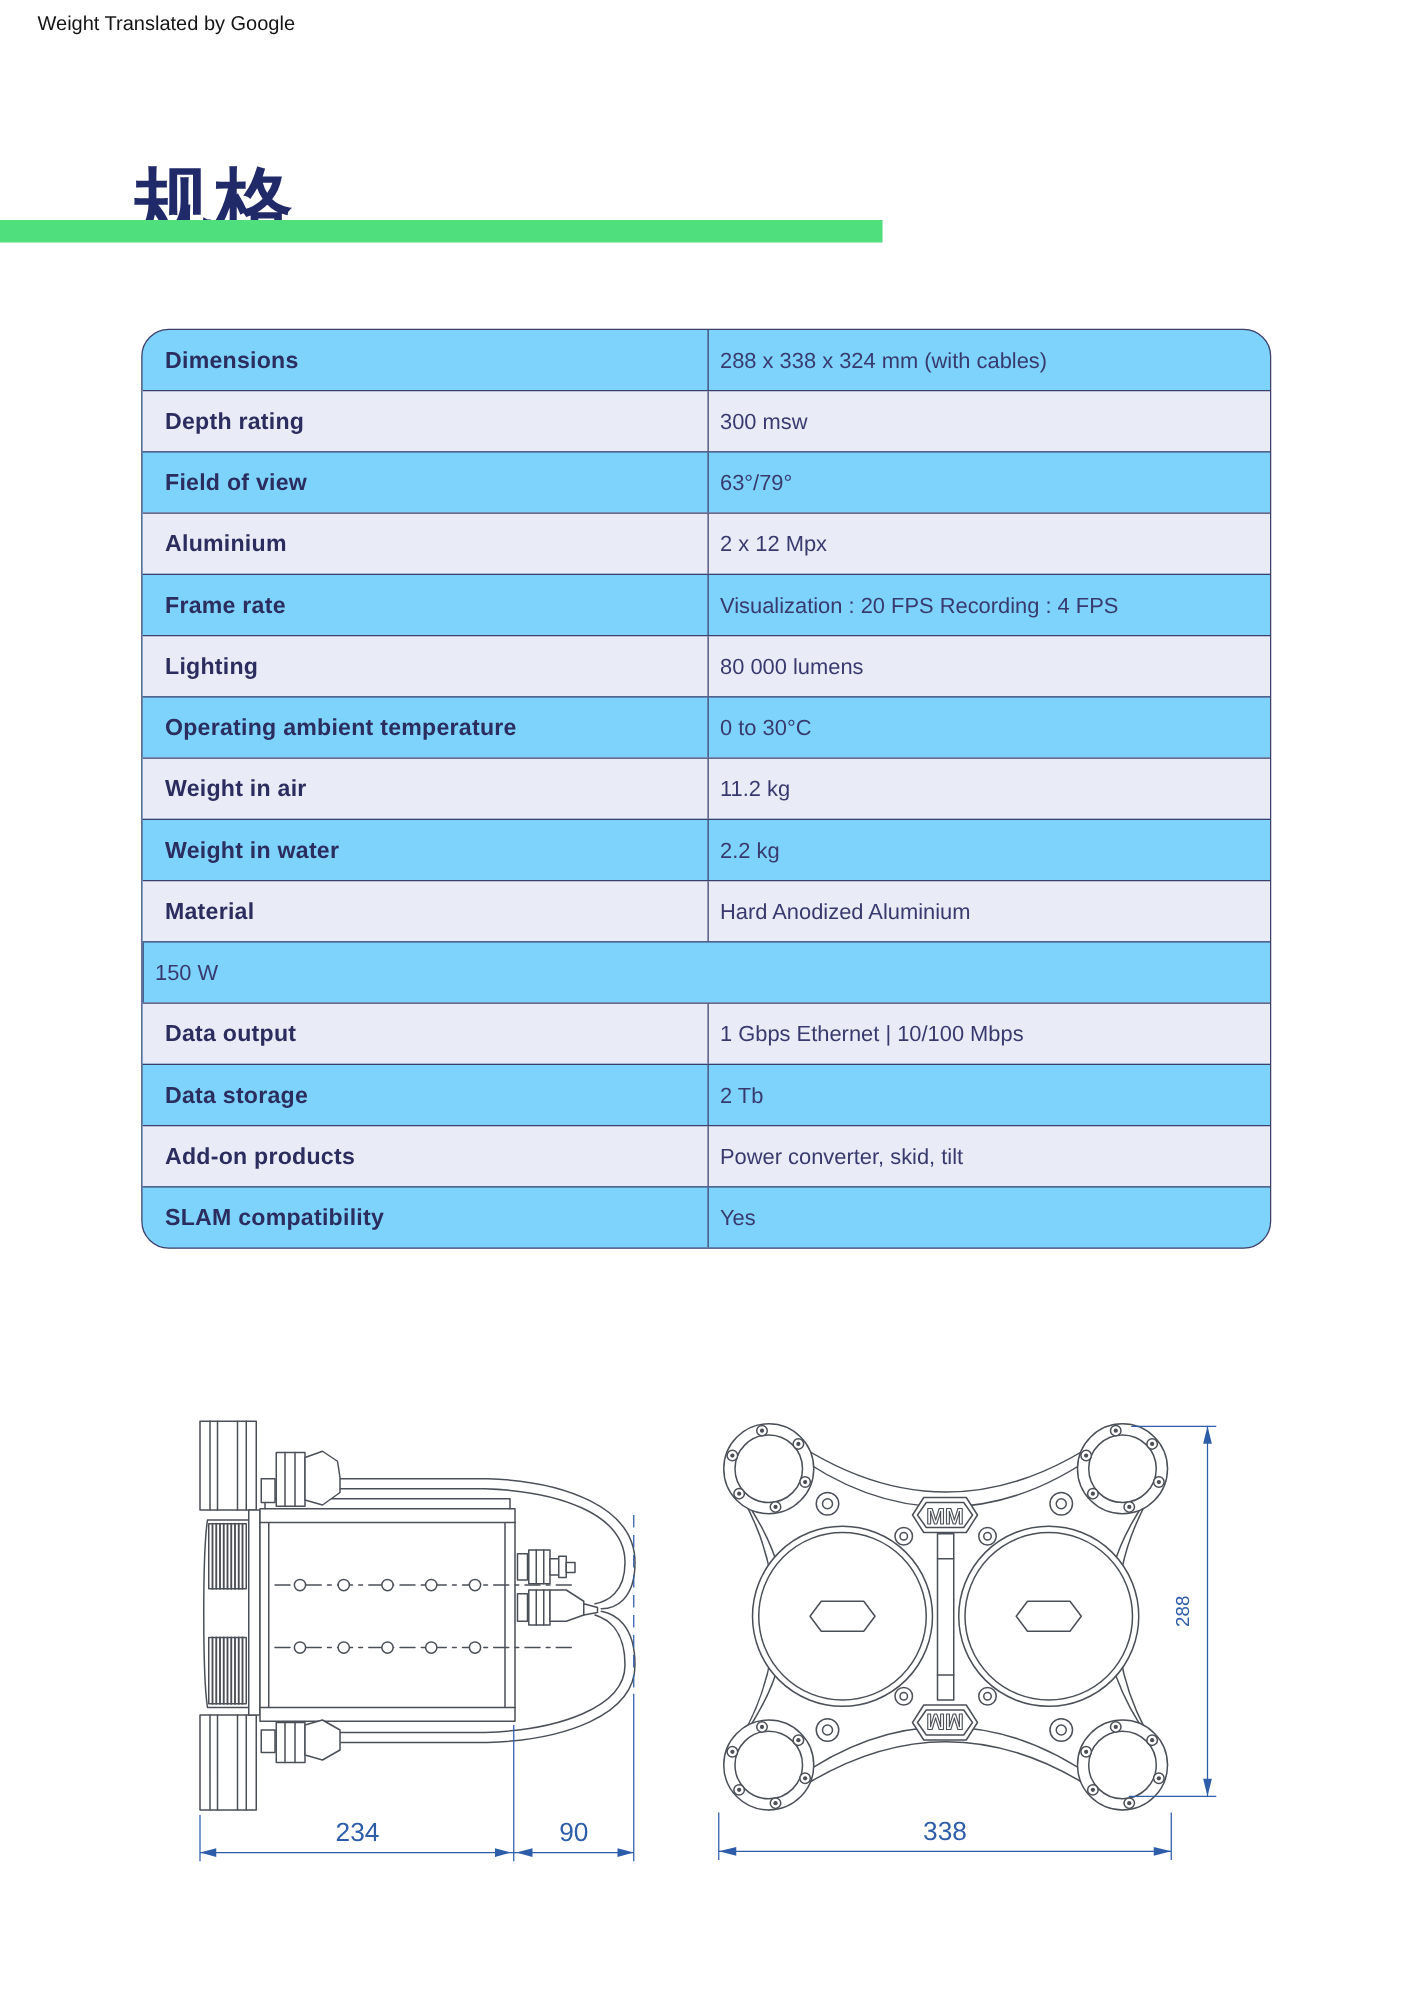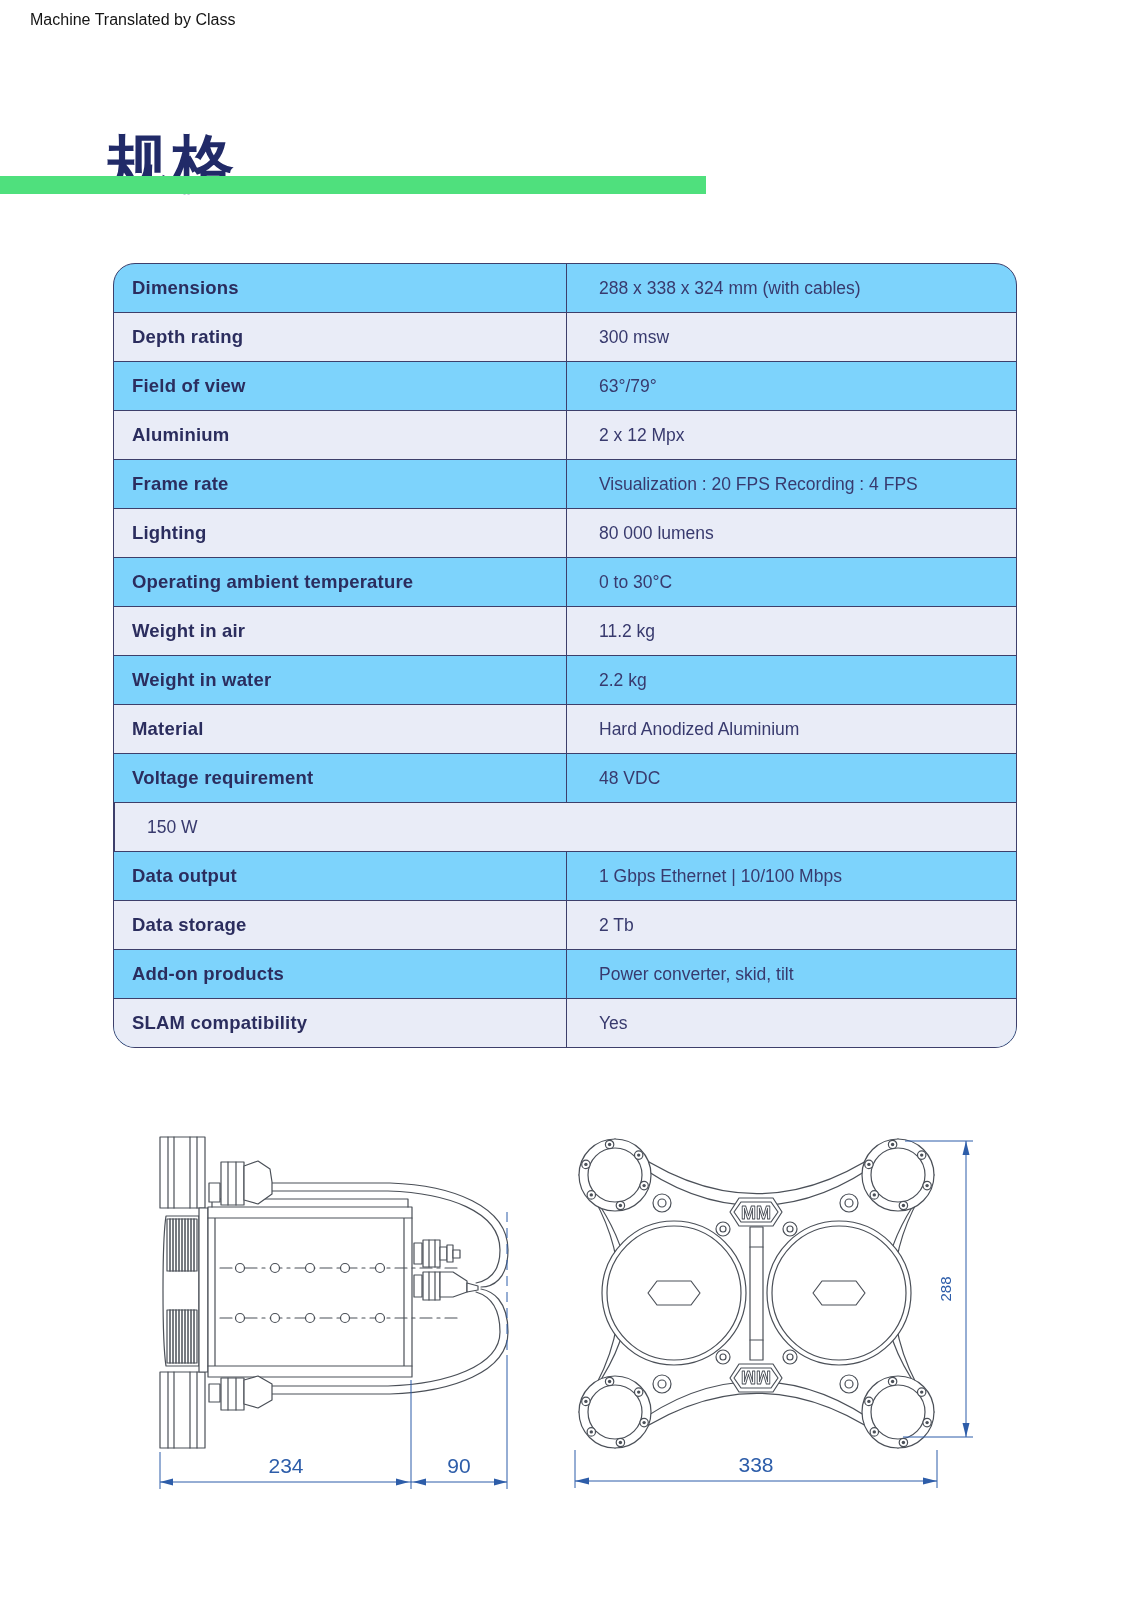--- a/index.html
+++ b/index.html
@@ -24,30 +24,30 @@
   }
   .row{display:flex;height:48px;}
   .row + .row{border-top:1.2px solid #3d3f6b;}
   .row:nth-child(even){background:#e9ecf7;}
   .cell{display:flex;align-items:center;box-sizing:border-box;}
   .cell.label{
     width:452px;padding-left:18px;font-weight:700;font-size:18.5px;
     color:#2b2d5e;letter-spacing:0.2px;
   }
   .cell.value{
-    flex:1;padding-left:32px;border-left:1.2px solid #3d3f6b;
+    flex:1;padding-left:9px;border-left:1.2px solid #3d3f6b;
     font-size:17.5px;color:#383a6e;
   }
   .drawings{position:absolute;left:0;top:1090px;width:1130px;height:440px;}
   svg text{font-family:"Liberation Sans", sans-serif;}
 </style>
 </head>
 <body>
 
-<div class="watermark">Machine Translated by Class</div>
+<div class="watermark">Weight Translated by Google</div>
 <h1 class="page-title">规格</h1>
 <div class="accent-bar"></div>
 
 <div class="spec-table" id="spec-rows">
     <div class="row">
       <div class="cell label">Dimensions</div>
       <div class="cell value">288 x 338 x 324 mm (with cables)</div>
     </div>
     <div class="row">
       <div class="cell label">Depth rating</div>
@@ -77,24 +77,20 @@
       <div class="cell label">Weight in air</div>
       <div class="cell value">11.2 kg</div>
     </div>
     <div class="row">
       <div class="cell label">Weight in water</div>
       <div class="cell value">2.2 kg</div>
     </div>
     <div class="row">
       <div class="cell label">Material</div>
       <div class="cell value">Hard Anodized Aluminium</div>
-    </div>
-    <div class="row">
-      <div class="cell label">Voltage requirement</div>
-      <div class="cell value">48 VDC</div>
     </div>
     <div class="row">
       <div class="cell value">150 W</div>
     </div>
     <div class="row">
       <div class="cell label">Data output</div>
       <div class="cell value">1 Gbps Ethernet | 10/100 Mbps</div>
     </div>
     <div class="row">
       <div class="cell label">Data storage</div>

